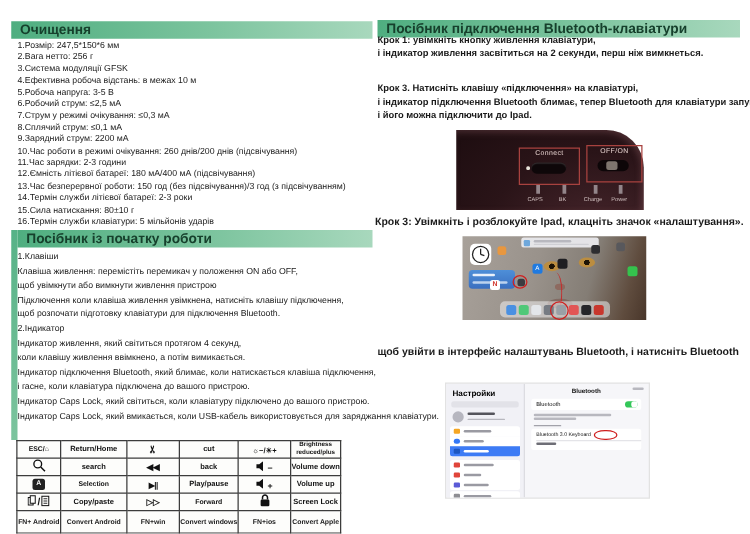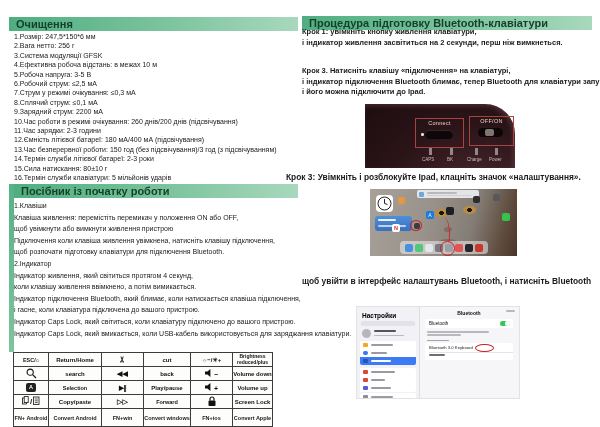--- a/index.html
+++ b/index.html
@@ -177,21 +177,21 @@
       <td class="fn">Convert Android</td>
       <td class="fn">FN+win</td>
       <td class="fn">Convert windows</td>
       <td class="fn">FN+ios</td>
       <td class="fn">Convert Apple</td>
     </tr>
   </tbody>
     </table>
 
   <div class="sechead" style="left:302px;top:16px;width:290px;">
-    <span>Процедура підготовку Bluetooth-клавіатури</span>
+    <span>Посібник підключення Bluetooth-клавіатури</span>
   </div>
 
   <div class="step small textcol" style="left:302px;top:27px;width:296px;">
       <div>Крок 1: увімкніть кнопку живлення клавіатури,</div>
       <div>і індикатор живлення засвітиться на 2 секунди, перш ніж вимкнеться.</div>
     </div>
   <div class="step small textcol" style="left:302px;top:66px;width:296px;">
       <div>Крок 3. Натисніть клавішу «підключення» на клавіатурі,</div>
       <div>і індикатор підключення Bluetooth блимає, тепер Bluetooth для клавіатури запущено,</div>
       <div>і його можна підключити до Ipad.</div>
@@ -212,21 +212,21 @@
     <div class="ledmark" style="left:64px;top:44px;"></div>
     <div class="ledmark" style="left:85px;top:44px;"></div>
     <div class="ledmark" style="left:110px;top:44px;"></div>
     <div class="ledmark" style="left:130px;top:44px;"></div>
     <div class="ledlbl" style="left:57px;top:53px;">CAPS</div>
     <div class="ledlbl" style="left:82px;top:53px;">BK</div>
     <div class="ledlbl" style="left:102px;top:53px;">Charge</div>
     <div class="ledlbl" style="left:124px;top:53px;">Power</div>
   </div>
 
-  <div class="step big textcol" style="left:286px;top:172px;width:296px;">
+  <div class="step big textcol" style="left:300px;top:172px;width:296px;">
       <div>Крок 3: Увімкніть і розблокуйте Ipad, клацніть значок «налаштування».</div>
     </div>
 
   <div id="ipadphoto">
     <div class="eye" style="left:44%;top:30%;"></div>
     <div class="eye" style="left:63%;top:26%;"></div>
     <div style="position:absolute;left:50%;top:57%;width:8px;height:5px;background:#8d6a60;border-radius:45%;"></div>
     <div style="position:absolute;left:46%;top:74%;width:20px;height:8px;background:#7d615a;opacity:.75;border-radius:50%;"></div>
     <div style="position:absolute;left:32%;top:1px;width:42%;height:8px;background:rgba(236,236,240,.92);border-radius:2px;">
       <div class="bar" style="left:10px;top:2px;width:30px;height:1.6px;"></div>

